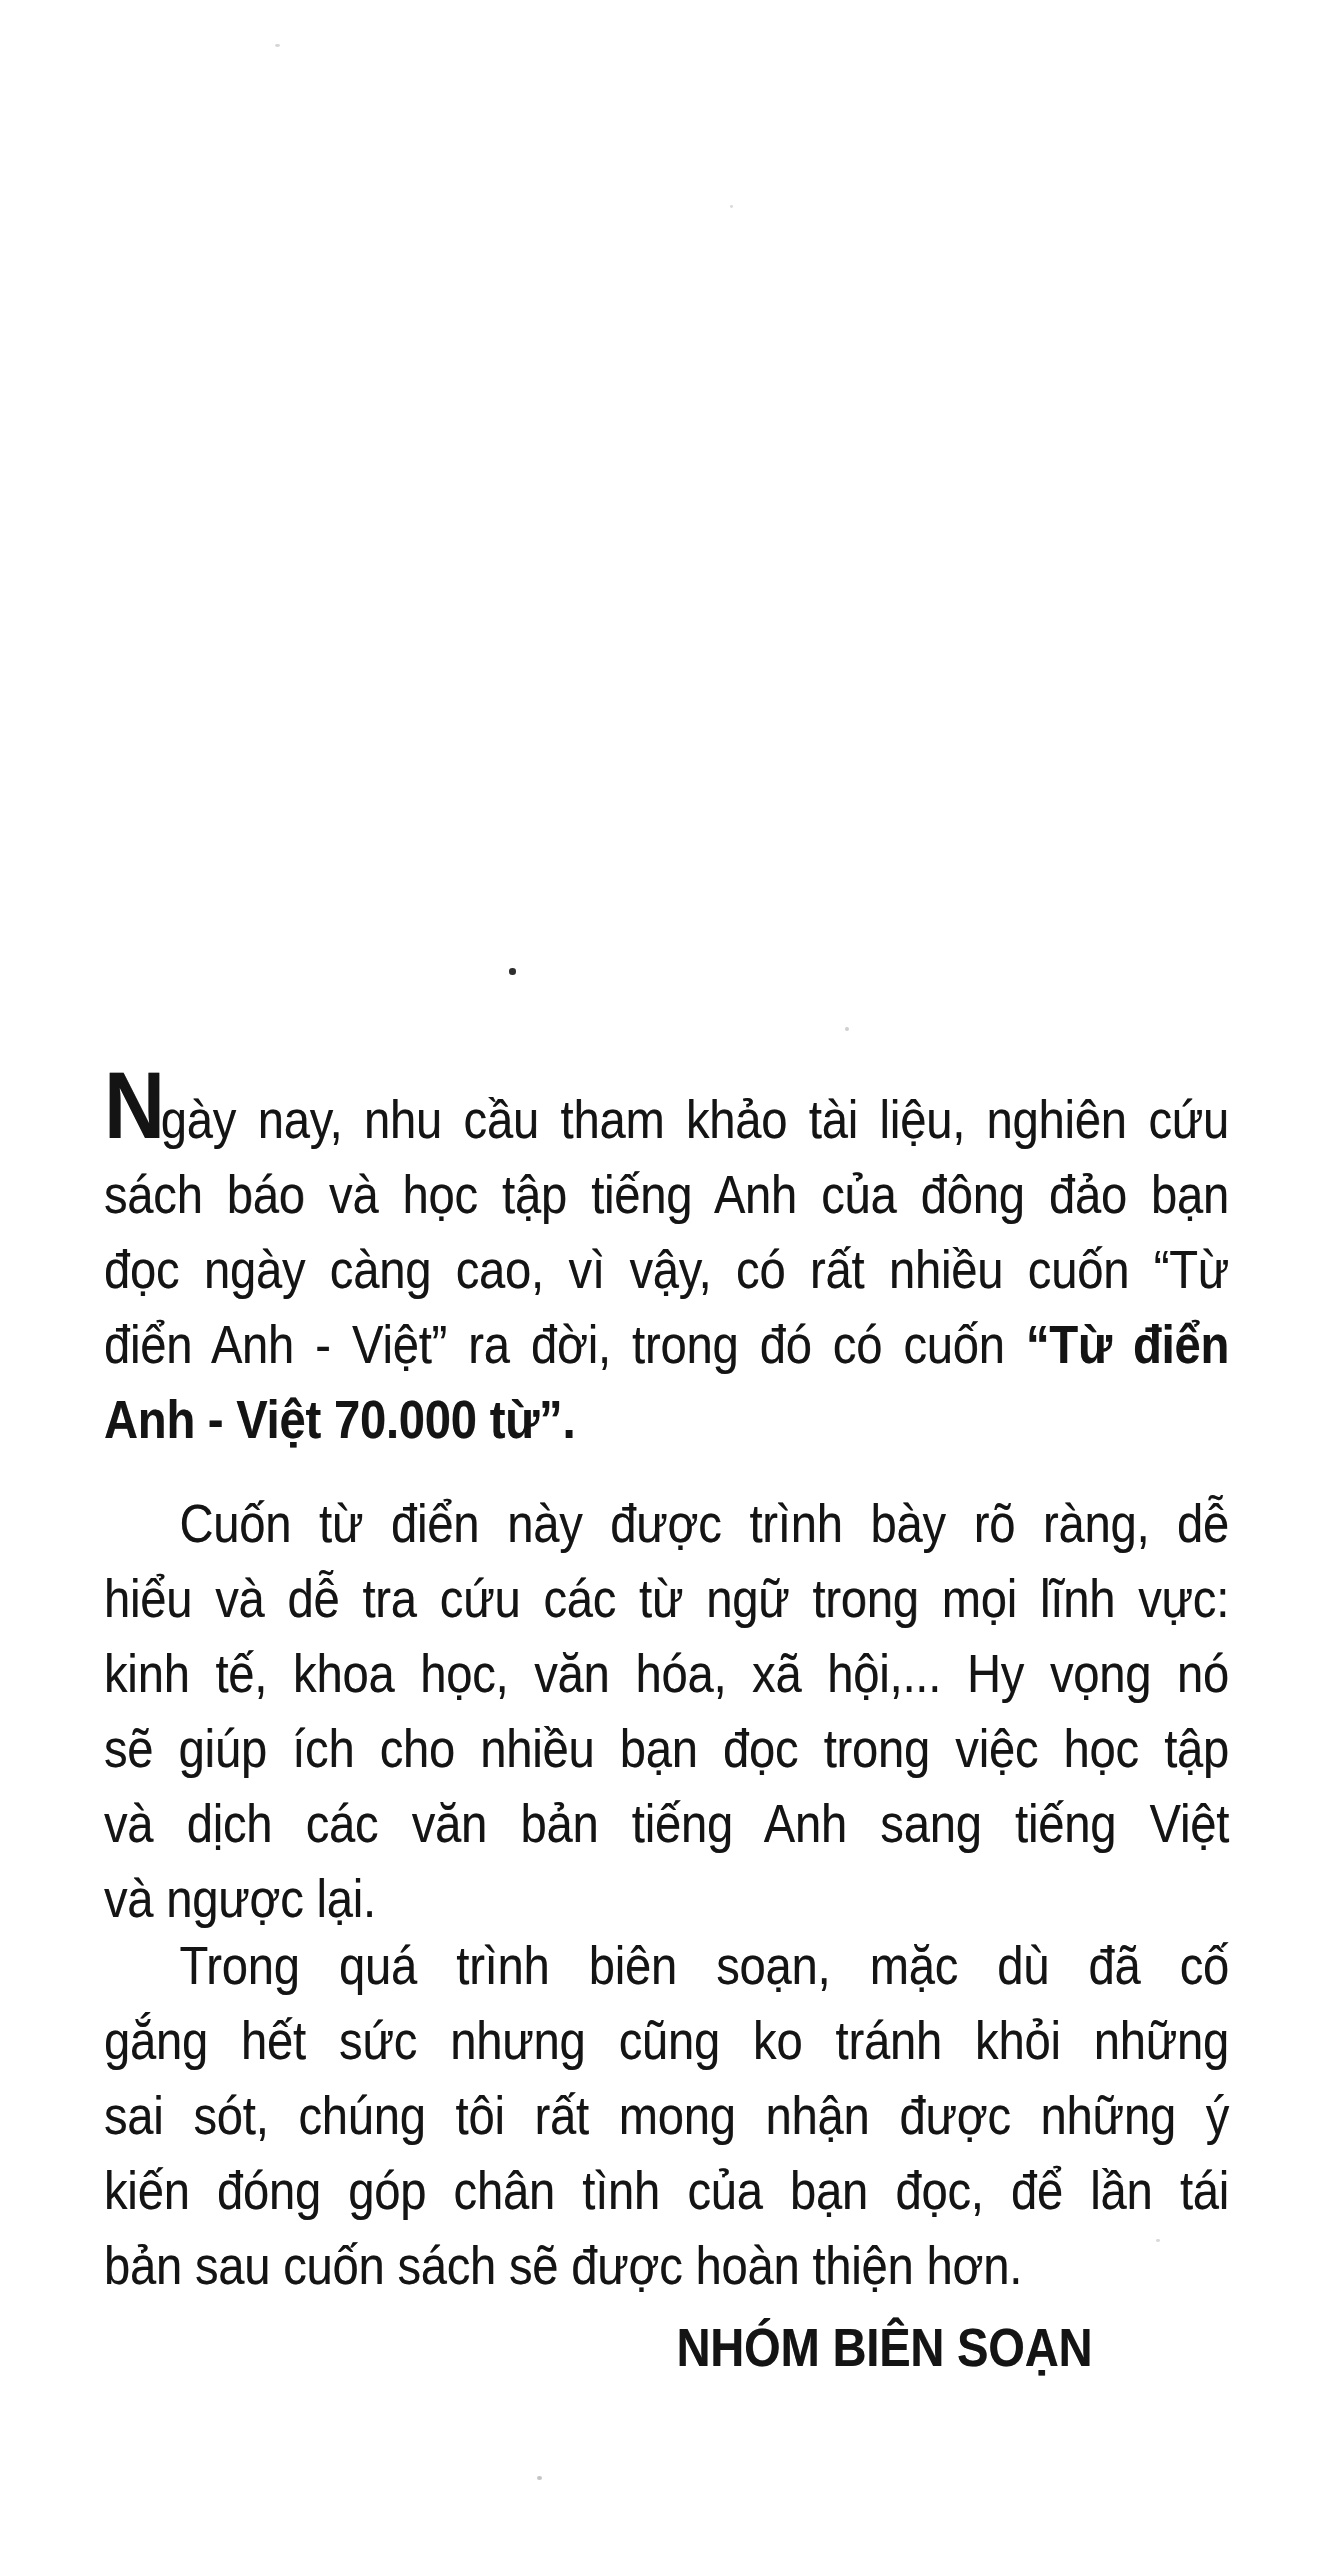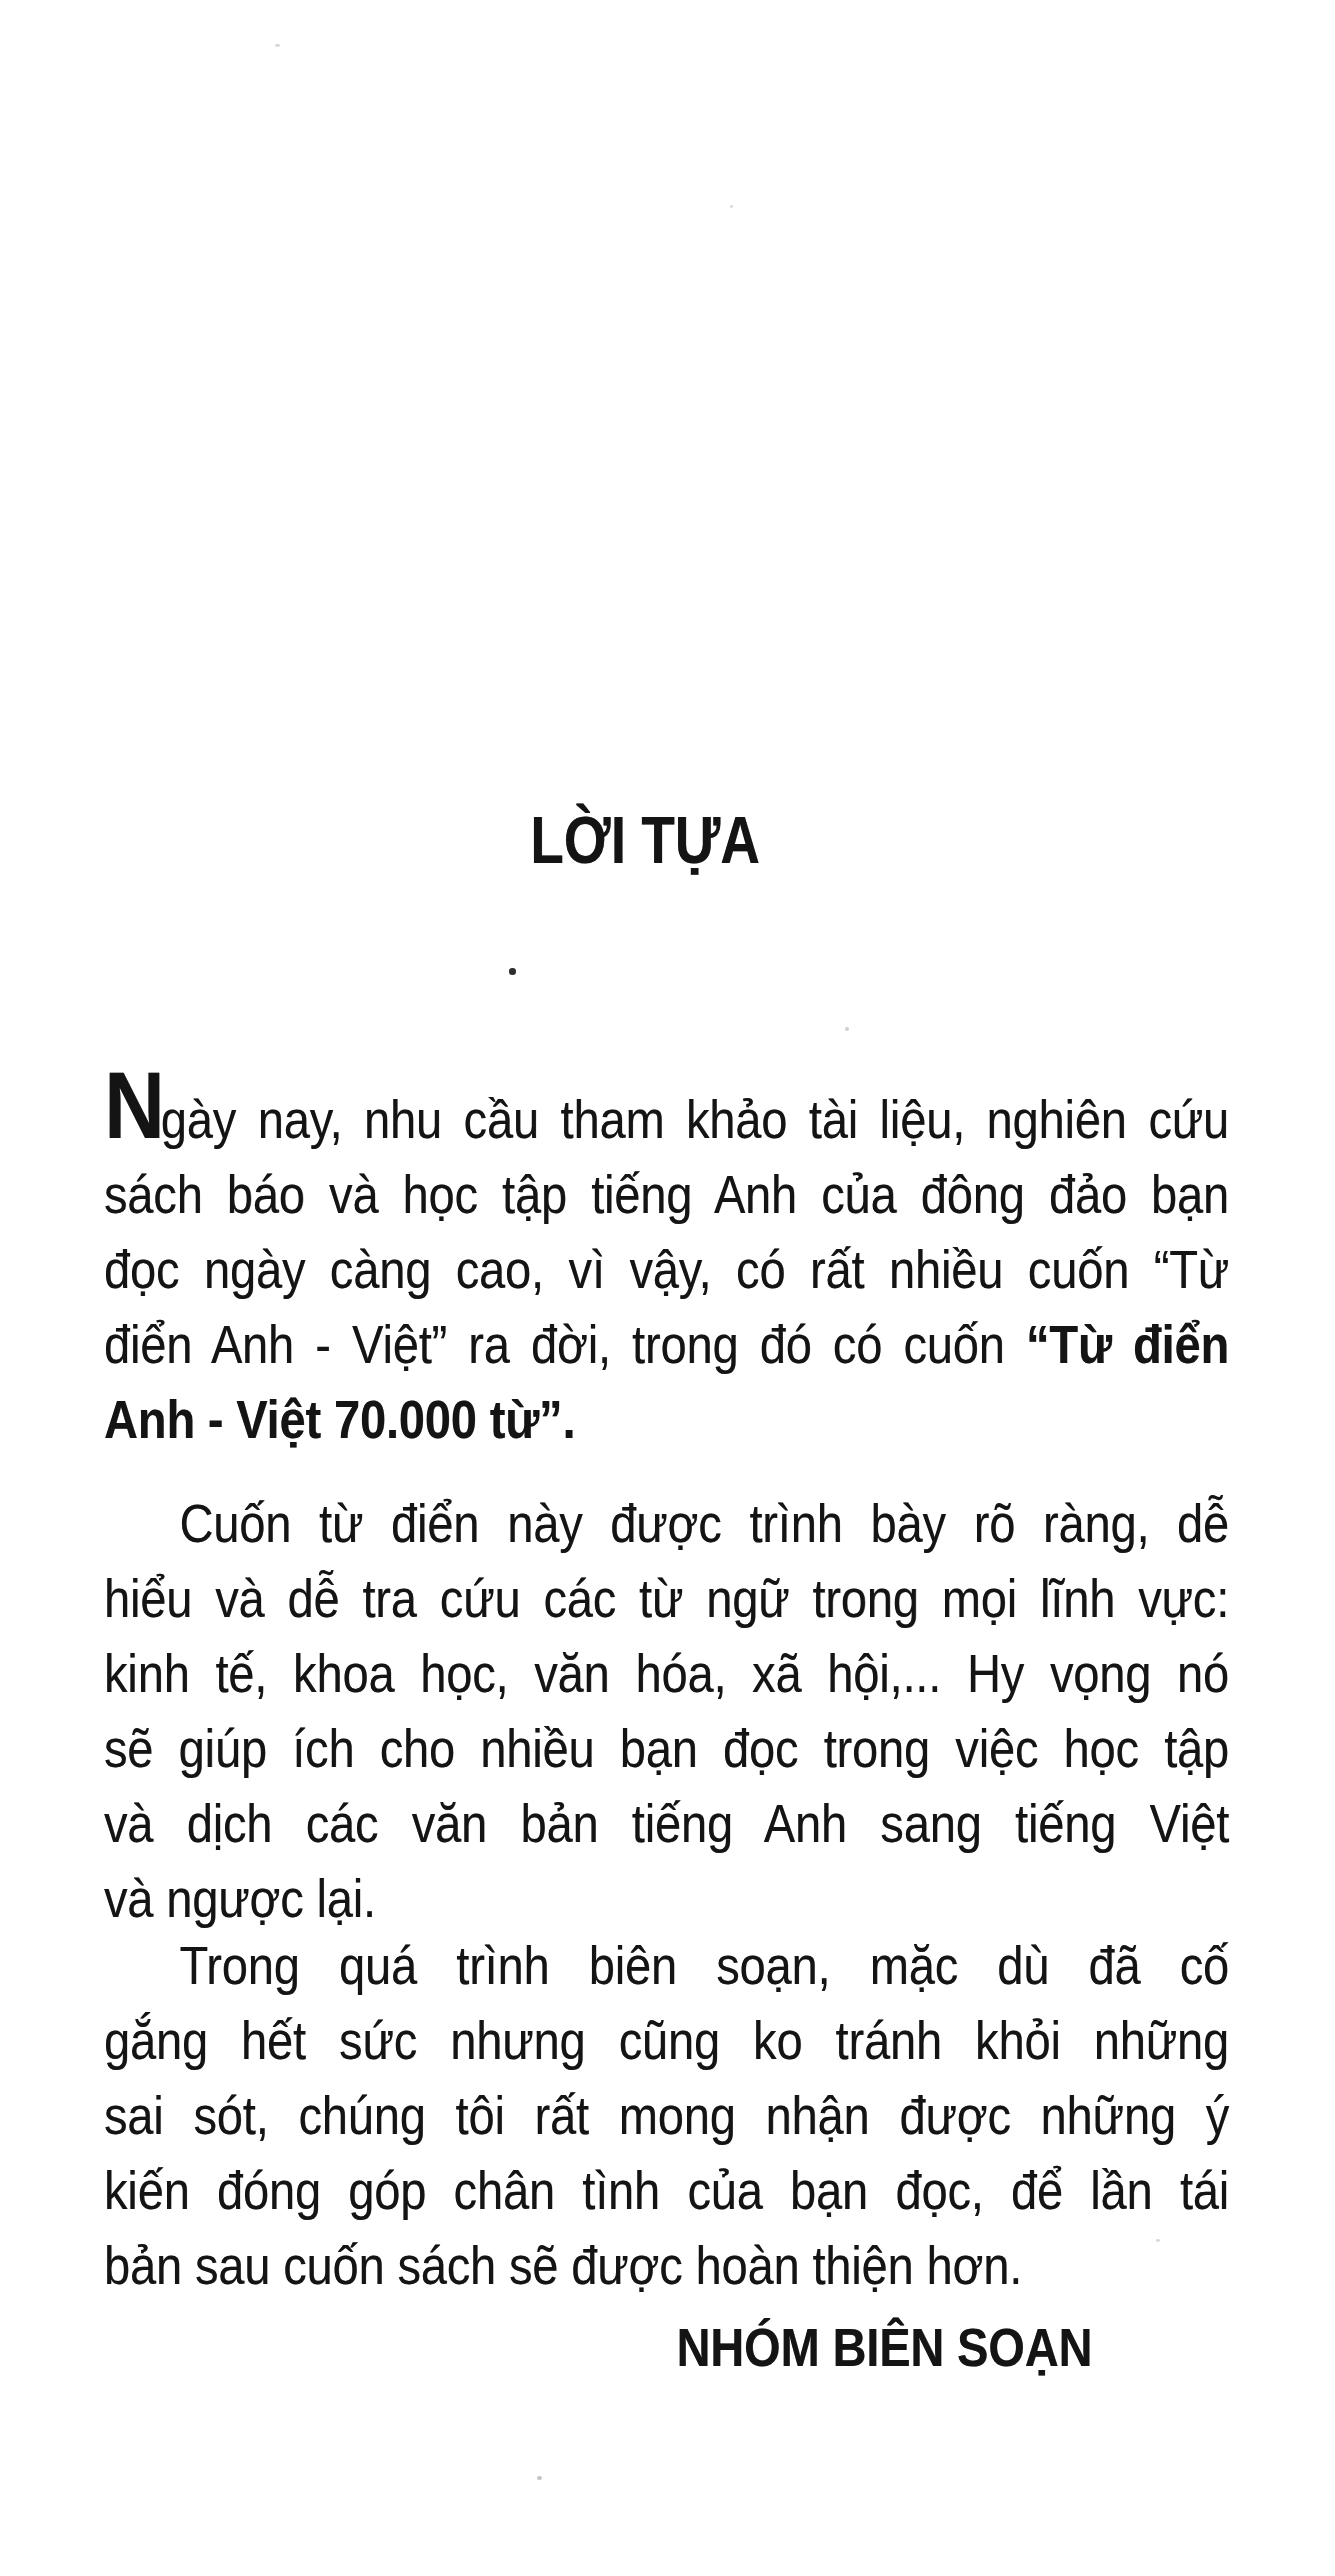--- a/index.html
+++ b/index.html
@@ -91,23 +91,20 @@
   .speck-3 { left: 275px; top: 44px;   width: 4.7px;  height: 2.8px;  background: #d6d6d6; }
   .speck-4 { left: 730px; top: 205px;  width: 2.8px;  height: 2.8px;  background: #dadada; }
   .speck-5 { left: 537px; top: 2476px; width: 4.7px;  height: 3.8px;  background: #c4c4c4; }
   .speck-6 { left: 1156px; top: 2239px; width: 3.8px; height: 2.8px;  background: #d8d8d8; }
 </style>
 </head>
 <body>
 
 <div class="page">
 
-  <div class="title-wrap">
-    <span class="title-text">LỜI TỰA</span>
-  </div>
 
   <div class="column">
 
     <span class="dropcap">N</span>
 
     <div class="para" id="para-1">
       <div class="line jline dropcap-gap">gày nay, nhu cầu tham khảo tài liệu, nghiên cứu</div>
       <div class="line jline">sách báo và học tập tiếng Anh của đông đảo bạn</div>
       <div class="line jline">đọc ngày càng cao, vì vậy, có rất nhiều cuốn “Từ</div>
       <div class="line jline"><span>điển Anh - Việt” ra đời, trong đó có cuốn </span><span class="b">“Từ điển</span></div>

